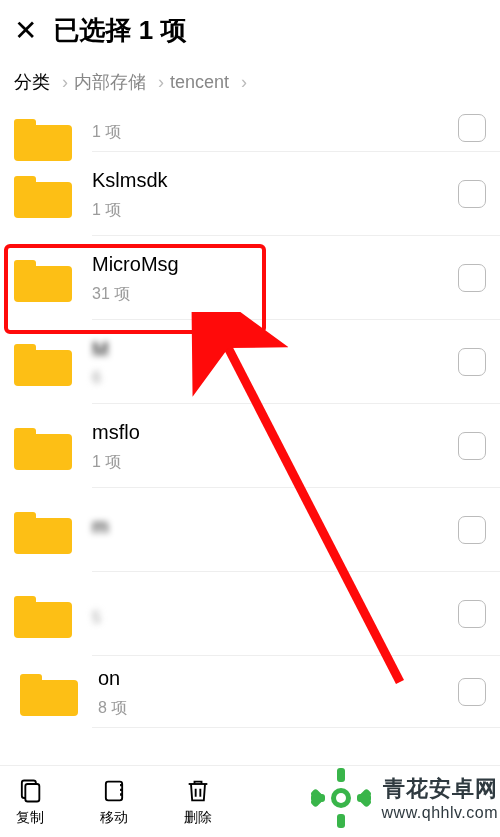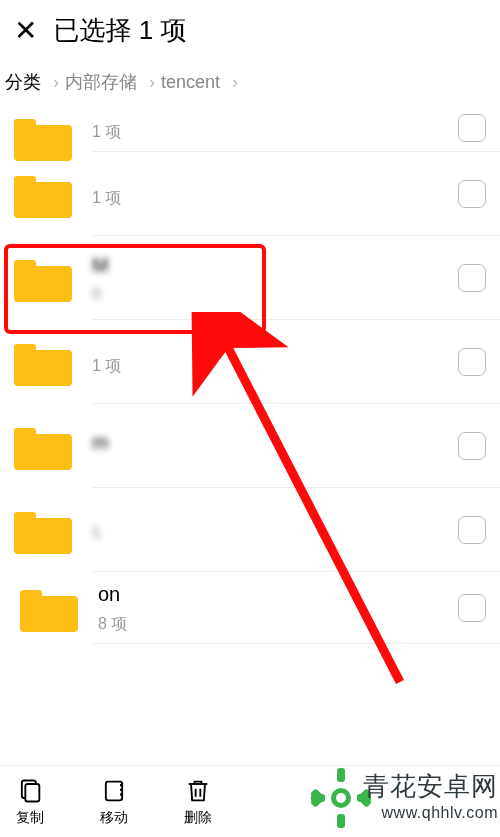--- a/index.html
+++ b/index.html
@@ -1,20 +1,20 @@
 <!DOCTYPE html>
 <html><head>
 <meta charset="utf-8">
 <style>
   * { margin:0; padding:0; box-sizing:border-box; font-family: -apple-system, "Helvetica Neue", Arial, "PingFang SC", "Microsoft YaHei", sans-serif; }
   html,body { width:500px; height:837px; background:#fff; overflow:hidden; position:relative; }
   .topbar { display:flex; align-items:center; height:60px; padding:0 14px; }
   .topbar .close { font-size:28px; color:#000; margin-right:16px; }
-  .topbar .title { font-size:26px; color:#000; font-weight:400; }
-  .breadcrumb { display:flex; align-items:center; height:44px; padding:0 5px; font-size:18px; }
+  .topbar .title { font-size:26px; color:#000; font-weight:700; }
+  .breadcrumb { display:flex; align-items:center; height:44px; padding:0 14px; font-size:18px; }
   .breadcrumb .crumb { color:#888; margin-right:6px; }
   .breadcrumb .crumb.active { color:#000; }
   .breadcrumb .sep { color:#bbb; margin:0 6px; }
   .list { }
   .row { display:flex; align-items:center; height:84px; padding:0 14px 0 14px; position:relative; }
   .row::after { content:""; position:absolute; left:92px; right:0; bottom:0; height:1px; background:#eee; }
   .row.short { height:58px; }
   .folder-ico { width:58px; height:48px; margin-right:20px; flex:none; position:relative; }
   .folder-ico::before { content:""; position:absolute; left:0; top:6px; width:22px; height:10px; background:#fdbf15; border-radius:3px 3px 0 0; }
   .folder-ico::after { content:""; position:absolute; left:0; top:12px; width:58px; height:36px; background:#fdbf15; border-radius:4px; }
@@ -23,21 +23,21 @@
   .sub { font-size:16px; color:#9b9b9b; margin-top:8px; }
   .chk { width:28px; height:28px; border:1.5px solid #bbb; border-radius:7px; flex:none; }
   .blur { filter: blur(3px); }
   .highlight-box { position:absolute; left:4px; top:244px; width:262px; height:90px; border:4px solid #ff0a0a; border-radius:6px; pointer-events:none; }
   .arrow { position:absolute; pointer-events:none; }
   .bottombar { position:absolute; left:0; right:0; bottom:0; height:72px; display:flex; align-items:center; justify-content:flex-start; gap:56px; padding:0 16px; background:#fff; border-top:1px solid #eee; }
   .baction { display:flex; flex-direction:column; align-items:center; font-size:14px; color:#000; gap:4px; }
   .baction svg, .baction .iconbox { width:28px; height:28px; display:block; }
   .watermark-logo { position:absolute; right:124px; bottom:4px; width:70px; height:70px; }
   .watermark-text { position:absolute; right:2px; bottom:15px; display:flex; flex-direction:column; align-items:flex-end; }
-  .watermark-text .cn { font-size:26px; font-weight:400; color:#2f3a40; letter-spacing:1px; }
+  .watermark-text .cn { font-size:22px; font-weight:700; color:#2f3a40; letter-spacing:1px; }
   .watermark-text .url { font-size:16px; color:#2f3a40; letter-spacing:0.5px; }
 </style>
 </head>
 <body>
 
 <div class="topbar">
   <span class="close">✕</span>
   <span class="title">已选择 1 项</span>
 </div>
 
@@ -56,38 +56,50 @@
     <div class="folder-ico" style="height:30px;"></div>
     <div class="meta">
       <span class="sub">1 项</span>
     </div>
     <div class="chk"></div>
   </div>
 
   <div class="row">
     <div class="folder-ico"></div>
     <div class="meta">
+      <span class="name">Kslmsdk</span>
       <span class="sub">1 项</span>
     </div>
     <div class="chk"></div>
   </div>
 
+  <div class="row">
+    <div class="folder-ico"></div>
+    <div class="meta">
+      <span class="name">MicroMsg</span>
+      <span class="sub">31 项</span>
+    </div>
+    <div class="chk"></div>
+  </div>
 
   <div class="row">
     <div class="folder-ico"></div>
     <div class="meta blur">
       <span class="name">M</span>
       <span class="sub">6</span>
     </div>
     <div class="chk"></div>
   </div>
 
   <div class="row">
     <div class="folder-ico"></div>
     <div class="meta">
+      <span class="name">
+        <span>msflo</span><span class="blur" style="display:inline-block;">&nbsp;&nbsp;&nbsp;</span>
+      </span>
       <span class="sub">1 项</span>
     </div>
     <div class="chk"></div>
   </div>
 
   <div class="row">
     <div class="folder-ico"></div>
     <div class="meta blur">
       <span class="name">m</span>
       <span class="sub"></span>

